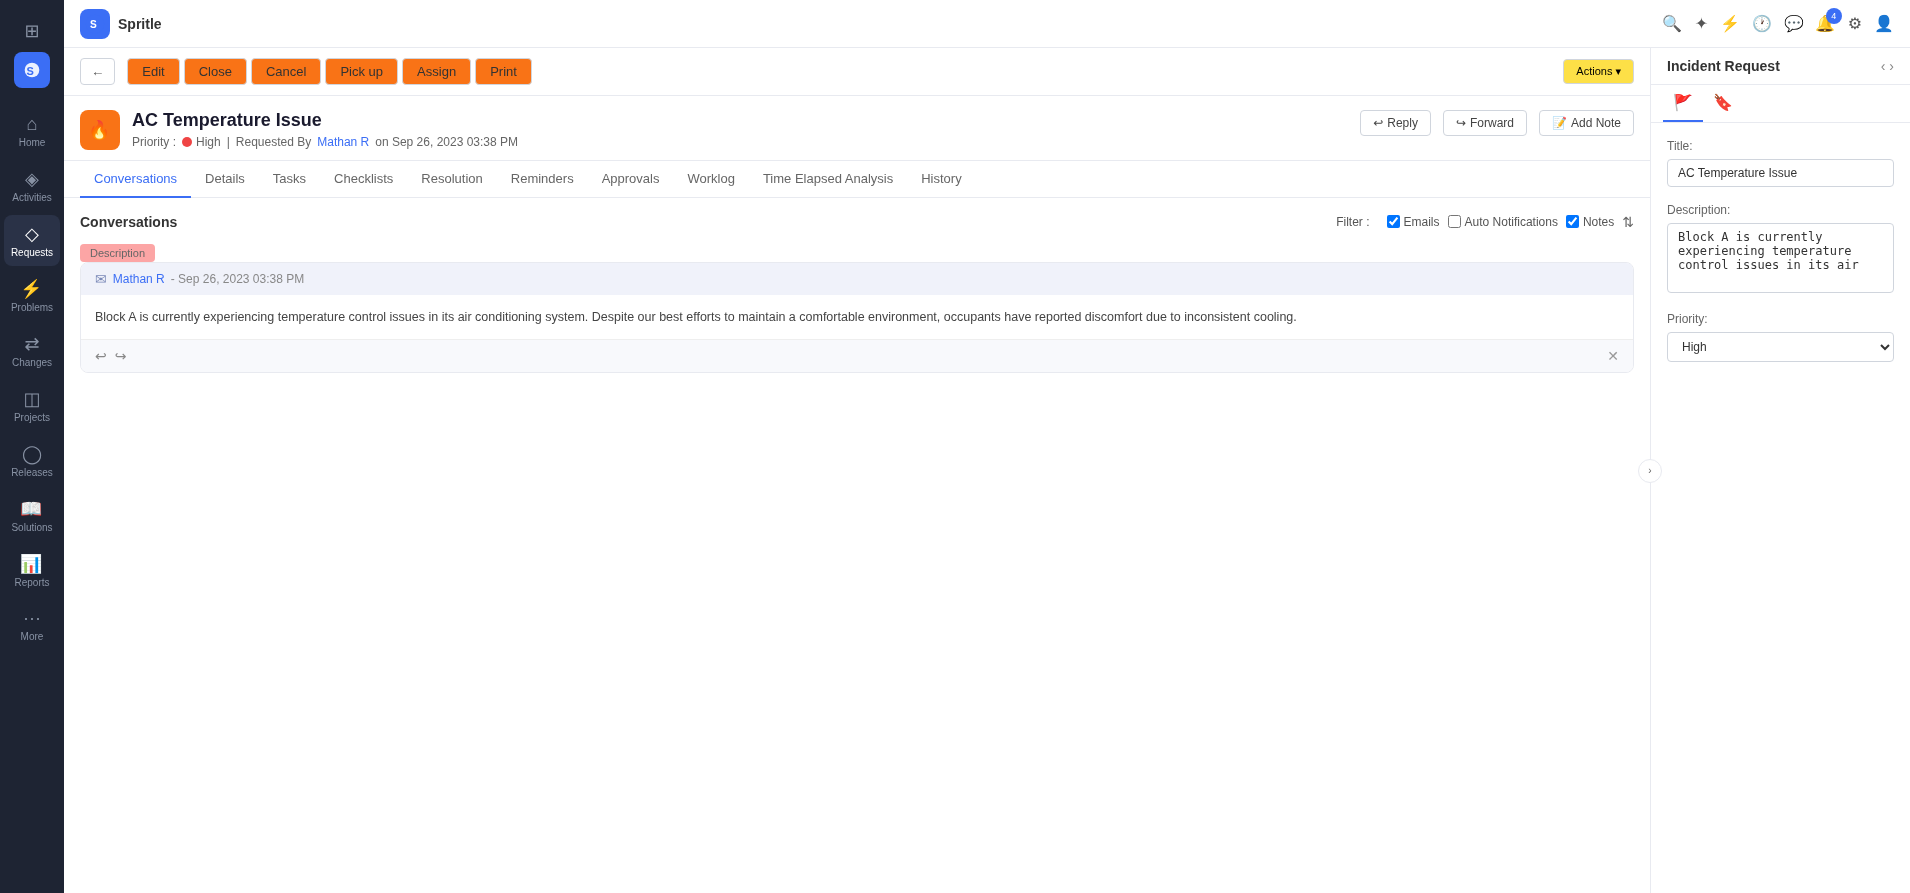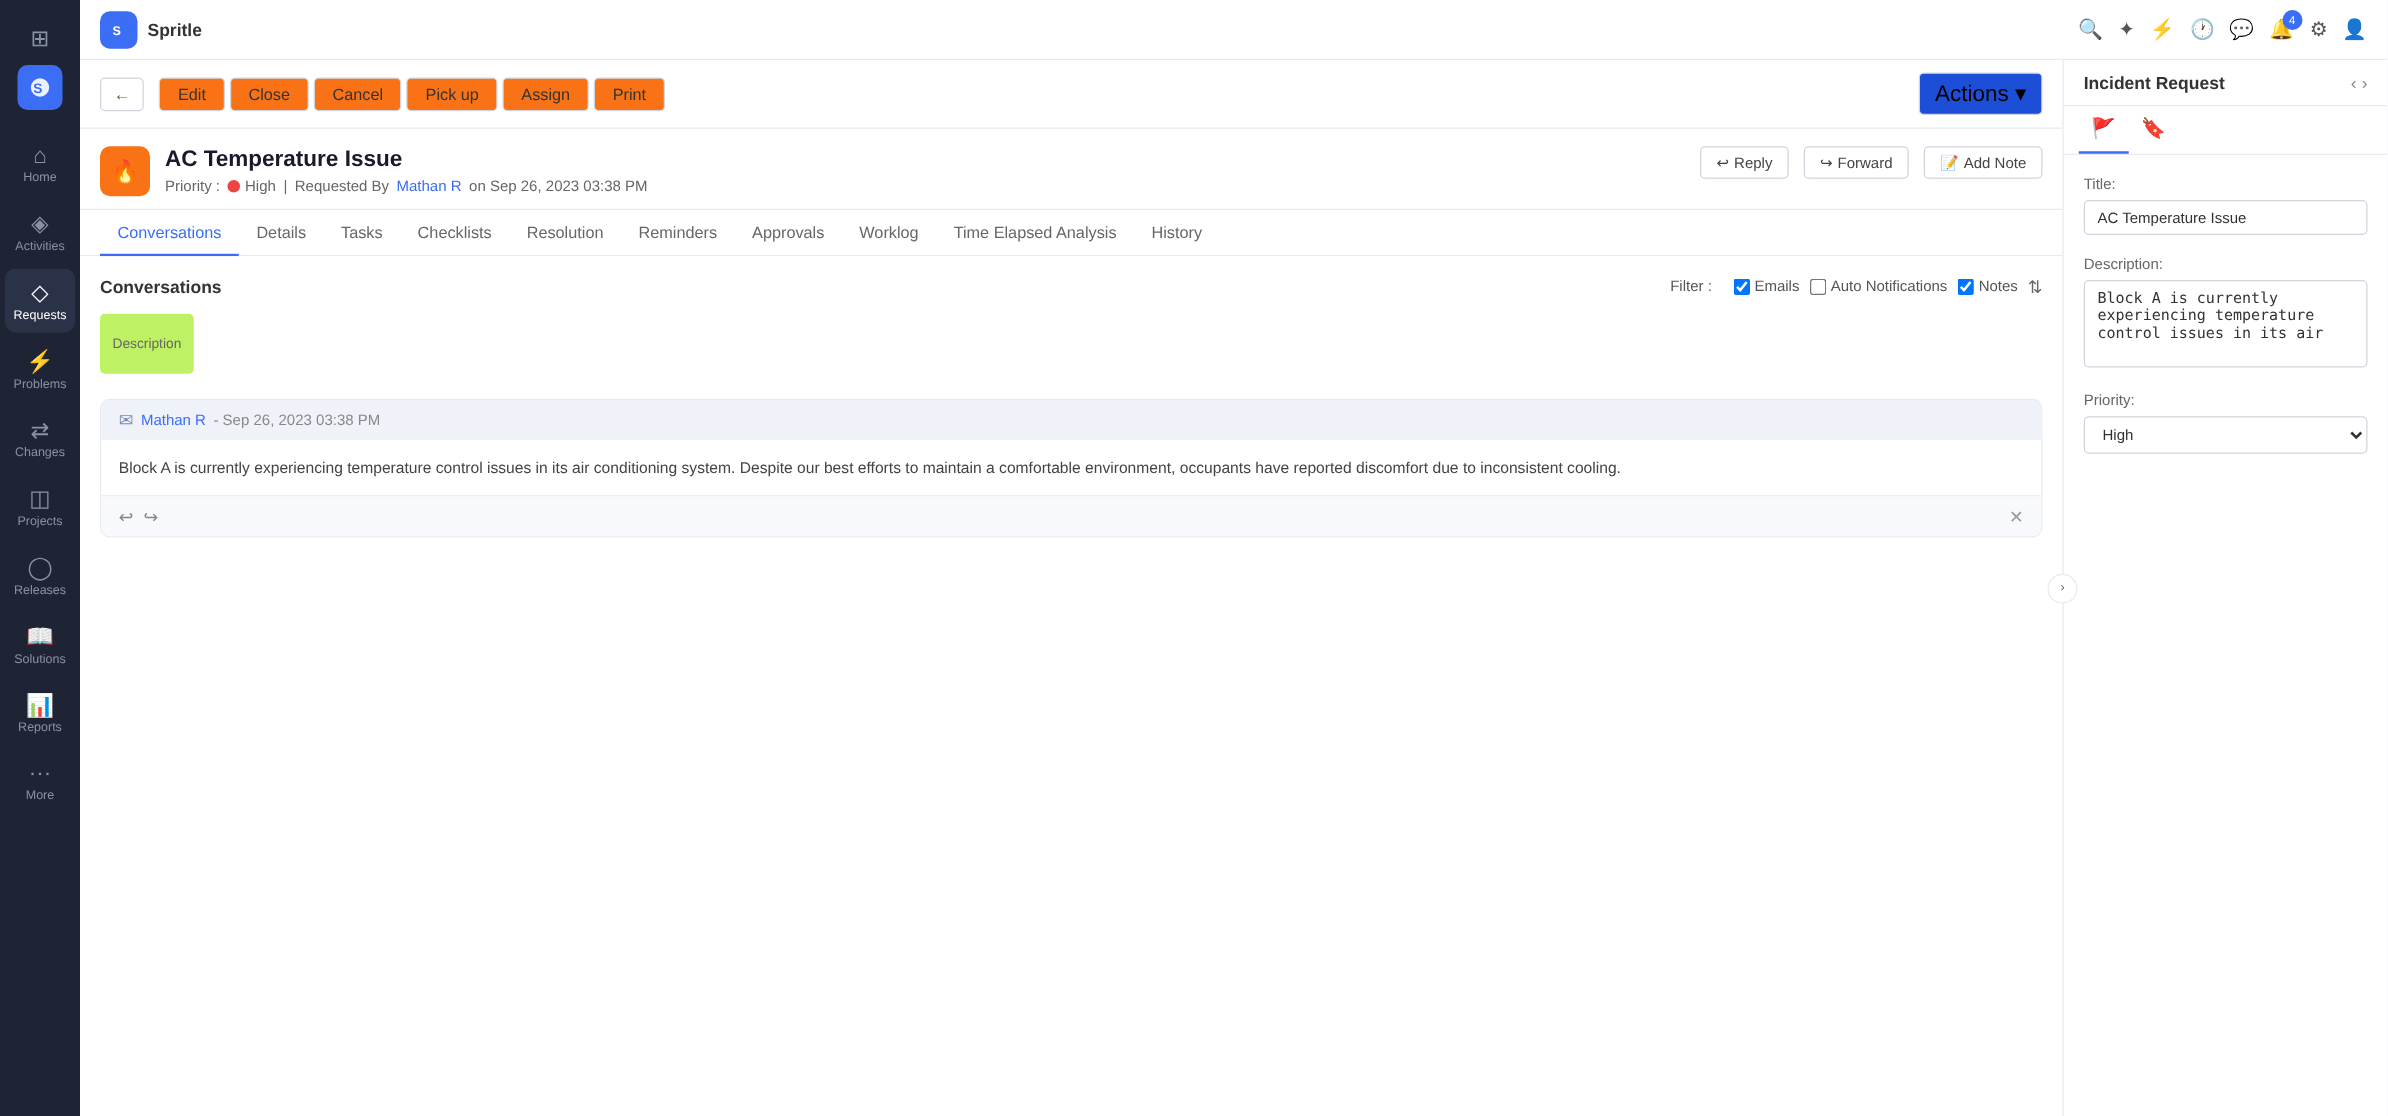--- a/index.html
+++ b/index.html
@@ -110,23 +110,23 @@
       background: #fff;
       cursor: pointer;
       color: #555;
       margin-right: 8px;
     }
     .actions-btn {
       margin-left: auto;
       padding: 5px 12px;
       border: 1px solid #d0d5dd;
       border-radius: 4px;
-      background: #1d4ed8;
-      cursor: pointer;
-      font-size: 18px;
+      background: #fde047;
+      cursor: pointer;
+      font-size: 11px;
       display: flex; align-items: center; gap: 4px;
     }
 
     
     .issue-header {
       padding: 14px 16px 10px;
       border-bottom: 1px solid #e8eaf0;
       display: flex;
       align-items: flex-start;
       gap: 12px;
@@ -185,33 +185,33 @@
     }
     .conversations-header {
       display: flex;
       align-items: center;
       justify-content: space-between;
       margin-bottom: 14px;
     }
     .conversations-title { font-size: 14px; font-weight: 600; color: #333; }
     .filter-row { display: flex; align-items: center; gap: 8px; font-size: 12px; color: #555; }
     .filter-label { margin-right: 9px; }
-    .filter-check { display: flex; align-items: center; gap: 4px; }
+    .filter-check { display: flex; align-items: flex-start; gap: 4px; }
     .filter-check input { width: 13px; height: 13px; }
     .sort-icon { font-size: 14px; color: #666; cursor: pointer; }
 
     
     .description-tag {
       display: inline-block;
-      background: #bef264;
+      background: #fca5a5;
       color: #666;
       font-size: 11px;
-      padding: 18px 10px;
-      border-radius: 4px;
-      margin-bottom: 20px;
+      padding: 3px 10px;
+      border-radius: 4px;
+      margin-bottom: 0;
     }
     .message-card {
       border: 1px solid #e8eaf0;
       border-radius: 8px;
       overflow: hidden;
     }
     .message-header {
       background: #f0f2fa;
       padding: 8px 14px;
       display: flex; align-items: center; gap: 6px;

